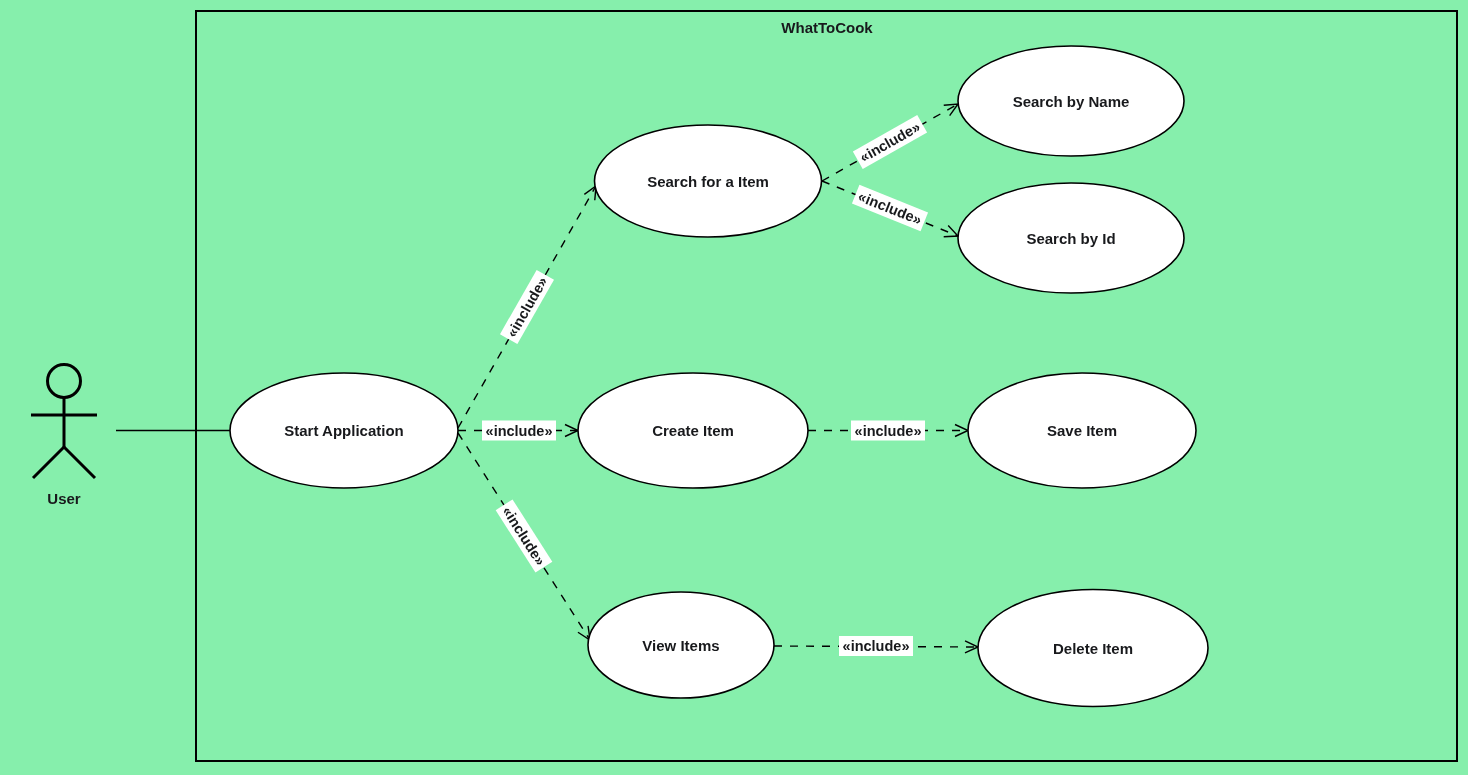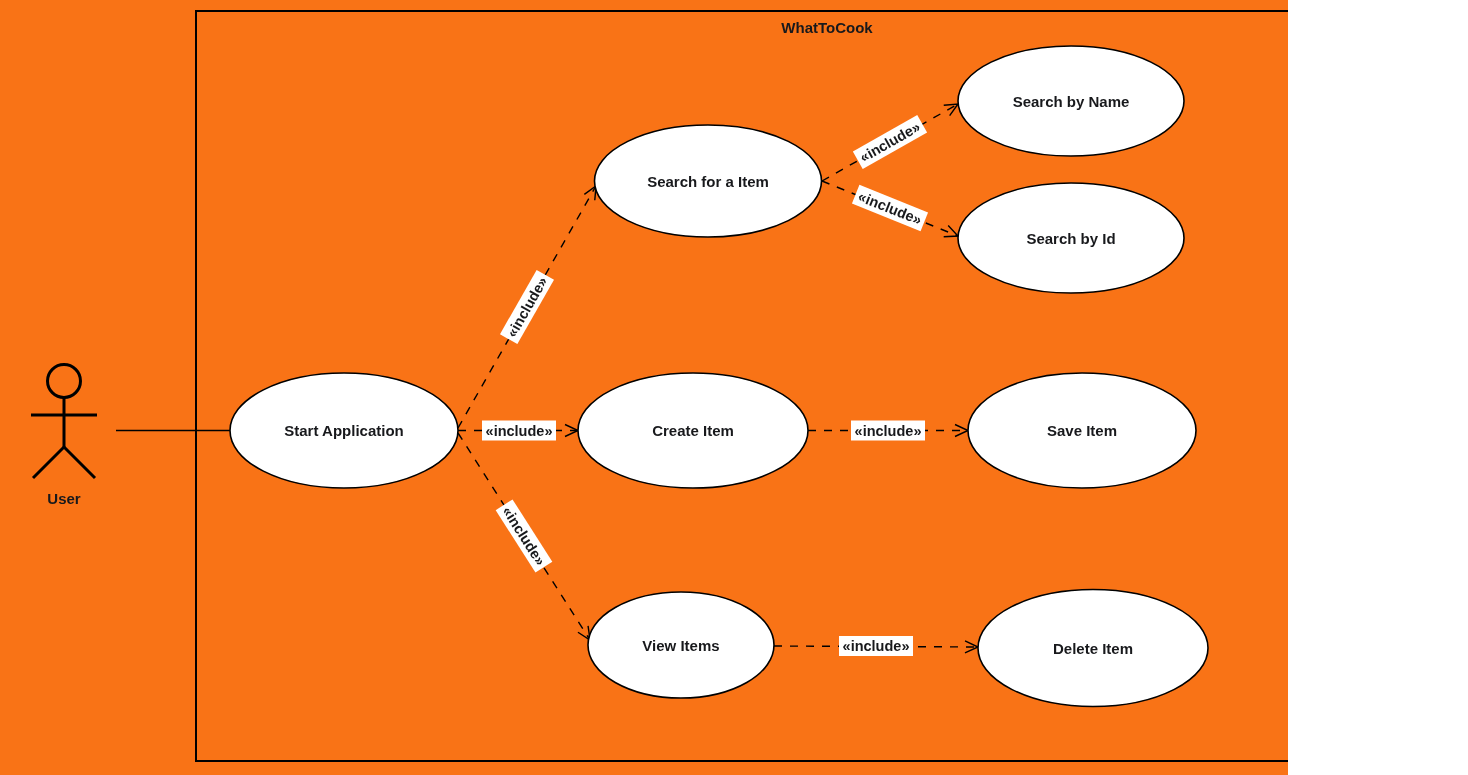--- a/index.html
+++ b/index.html
@@ -3,23 +3,23 @@
 <meta charset="utf-8">
 <style>
   html, body {
     margin: 0;
     padding: 0;
     background: #ffffff;
     font-family: "Liberation Sans", sans-serif;
   }
   .stage {
     position: relative;
-    width: 1288px;
+    width: 1468px;
     height: 775px;
-    background: #f97316;
+    background: #86efac;
     overflow: hidden;
   }
   svg { display: block; }
   .node-ellipse {
     fill: #ffffff;
     stroke: #000000;
     stroke-width: 1.6;
   }
   .boundary {
     fill: none;

